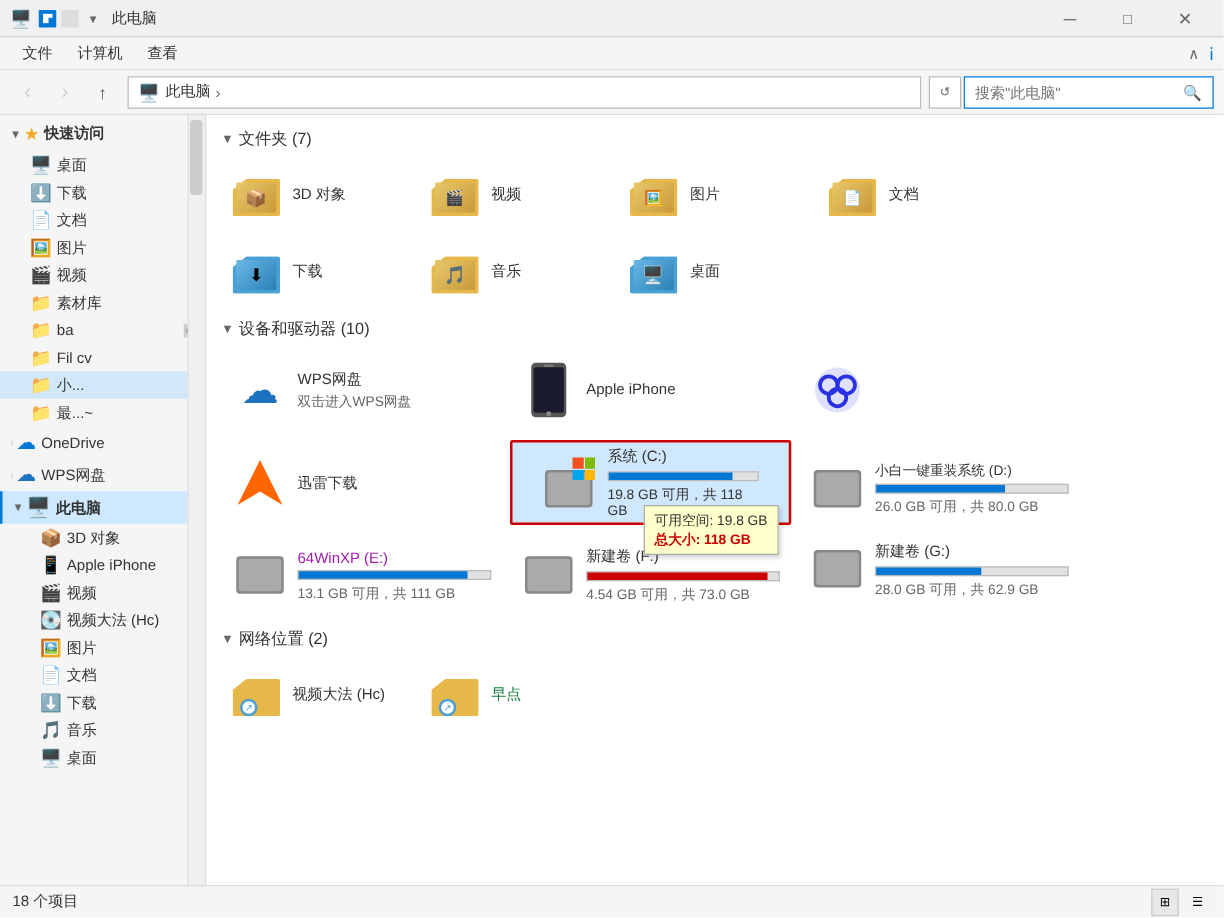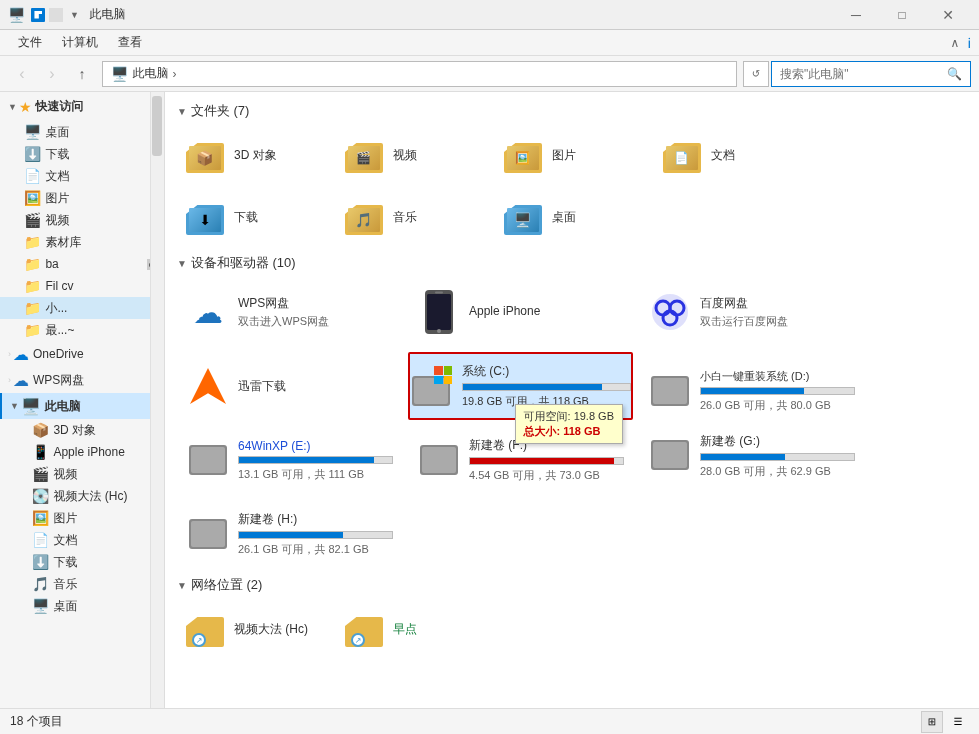--- a/index.html
+++ b/index.html
@@ -284,36 +284,32 @@
 
         <div style="width:225px; height:68px; display:flex; align-items:center; padding:6px 8px; cursor:pointer; border:1px solid transparent; border-radius:2px;">
           <div style="width:44px; height:44px; margin-right:8px; flex-shrink:0; display:flex; align-items:center; justify-content:center; font-size:28px;">
             <svg width="40" height="40" viewBox="0 0 40 40">
               <circle cx="20" cy="20" r="18" fill="#2932e1" opacity="0.15"></circle>
               <circle cx="13" cy="16" r="7" fill="none" stroke="#2932e1" stroke-width="3"></circle>
               <circle cx="27" cy="16" r="7" fill="none" stroke="#2932e1" stroke-width="3"></circle>
               <circle cx="20" cy="26" r="7" fill="none" stroke="#2932e1" stroke-width="3"></circle>
             </svg>
           </div>
-          <div>
-            <div style="font-size:12px; color:#333; margin-bottom:2px;">百度网盘</div>
-            <div style="font-size:11px; color:#666;">双击运行百度网盘</div>
-          </div>
         </div>
 
         <div style="width:225px; height:68px; display:flex; align-items:center; padding:6px 8px; cursor:pointer; border:1px solid transparent; border-radius:2px;">
           <div style="width:44px; height:44px; margin-right:8px; flex-shrink:0; display:flex; align-items:center; justify-content:center;">
             <div style="width:36px; height:36px; background:#ff6600; clip-path:polygon(50% 0%, 100% 100%, 50% 70%, 0% 100%); display:flex; align-items:center; justify-content:center;"></div>
           </div>
           <div>
             <div style="font-size:12px; color:#333;">迅雷下载</div>
           </div>
         </div>
 
-        <div style="width:225px; height:68px; display:flex; align-items:center; padding:6px 0; cursor:pointer; background:#d0e8ff; border:2px solid #cc0000; border-radius:2px; position:relative;">
+        <div style="width:225px; height:68px; display:flex; align-items:center; padding:6px 24px; cursor:pointer; background:#d0e8ff; border:2px solid #cc0000; border-radius:2px; position:relative;">
           <div style="width:44px; height:44px; margin-right:8px; flex-shrink:0; display:flex; align-items:center; justify-content:center;">
             <div style="position:relative; width:40px; height:40px;">
 
               <div style="width:38px; height:30px; background:#888; border-radius:3px; position:absolute; bottom:0; display:flex; align-items:center; justify-content:center;">
                 <div style="width:34px; height:26px; background:#aaa; border-radius:2px;"></div>
               </div>
 
               <div style="position:absolute; top:0; right:0; width:18px; height:18px; display:grid; grid-template-columns:1fr 1fr; gap:1px;">
                 <div style="background:#f25022;"></div>
                 <div style="background:#7fba00;"></div>
@@ -351,21 +347,21 @@
           </div>
         </div>
 
         <div style="width:225px; height:68px; display:flex; align-items:center; padding:6px 8px; cursor:pointer; border:1px solid transparent; border-radius:2px;">
           <div style="width:44px; height:44px; margin-right:8px; flex-shrink:0; display:flex; align-items:center; justify-content:center;">
             <div style="width:38px; height:30px; background:#888; border-radius:3px; display:flex; align-items:center; justify-content:center;">
               <div style="width:34px; height:26px; background:#aaa; border-radius:2px;"></div>
             </div>
           </div>
           <div style="flex:1; min-width:0;">
-            <div style="font-size:12px; color:#1d4ed8; margin-bottom:3px;">64WinXP (E:)</div>
+            <div style="font-size:12px; color:#a21caf; margin-bottom:3px;">64WinXP (E:)</div>
             <div style="height:8px; background:#e0e0e0; width:100%; margin-bottom:3px; border:1px solid #bbb;">
               <div style="height:100%; width:88%; background:#0078d4;"></div>
             </div>
             <div style="font-size:11px; color:#666;">13.1 GB 可用，共 111 GB</div>
           </div>
         </div>
 
         <div style="width:225px; height:68px; display:flex; align-items:center; padding:6px 8px; cursor:pointer; border:1px solid transparent; border-radius:2px; position:relative;">
           <div style="width:44px; height:44px; margin-right:8px; flex-shrink:0; display:flex; align-items:center; justify-content:center;">
             <div style="width:38px; height:30px; background:#888; border-radius:3px; display:flex; align-items:center; justify-content:center;">
@@ -389,34 +385,20 @@
           </div>
           <div style="flex:1; min-width:0;">
             <div style="font-size:12px; color:#333; margin-bottom:3px;">新建卷 (G:)</div>
             <div style="height:8px; background:#e0e0e0; width:100%; margin-bottom:3px; border:1px solid #bbb;">
               <div style="height:100%; width:55%; background:#0078d4;"></div>
             </div>
             <div style="font-size:11px; color:#666;">28.0 GB 可用，共 62.9 GB</div>
           </div>
         </div>
 
-        <div style="width:225px; height:68px; display:flex; align-items:center; padding:6px 8px; cursor:pointer; border:1px solid transparent; border-radius:2px;">
-          <div style="width:44px; height:44px; margin-right:8px; flex-shrink:0; display:flex; align-items:center; justify-content:center;">
-            <div style="width:38px; height:30px; background:#888; border-radius:3px; display:flex; align-items:center; justify-content:center;">
-              <div style="width:34px; height:26px; background:#aaa; border-radius:2px;"></div>
-            </div>
-          </div>
-          <div style="flex:1; min-width:0;">
-            <div style="font-size:12px; color:#333; margin-bottom:3px;">新建卷 (H:)</div>
-            <div style="height:8px; background:#e0e0e0; width:100%; margin-bottom:3px; border:1px solid #bbb;">
-              <div style="height:100%; width:68%; background:#0078d4;"></div>
-            </div>
-            <div style="font-size:11px; color:#666;">26.1 GB 可用，共 82.1 GB</div>
-          </div>
-        </div>
 
       </div>
     </div>
 
     <div>
       <div style="display:flex; align-items:center; margin:6px 0 6px 0; font-size:13px; color:#333; cursor:pointer;">
         <span style="font-size:10px; margin-right:4px; color:#666;">▼</span>
         <span>网络位置 (2)</span>
       </div>
       <div style="display:flex; flex-wrap:wrap; gap:4px; margin-bottom:8px;">

